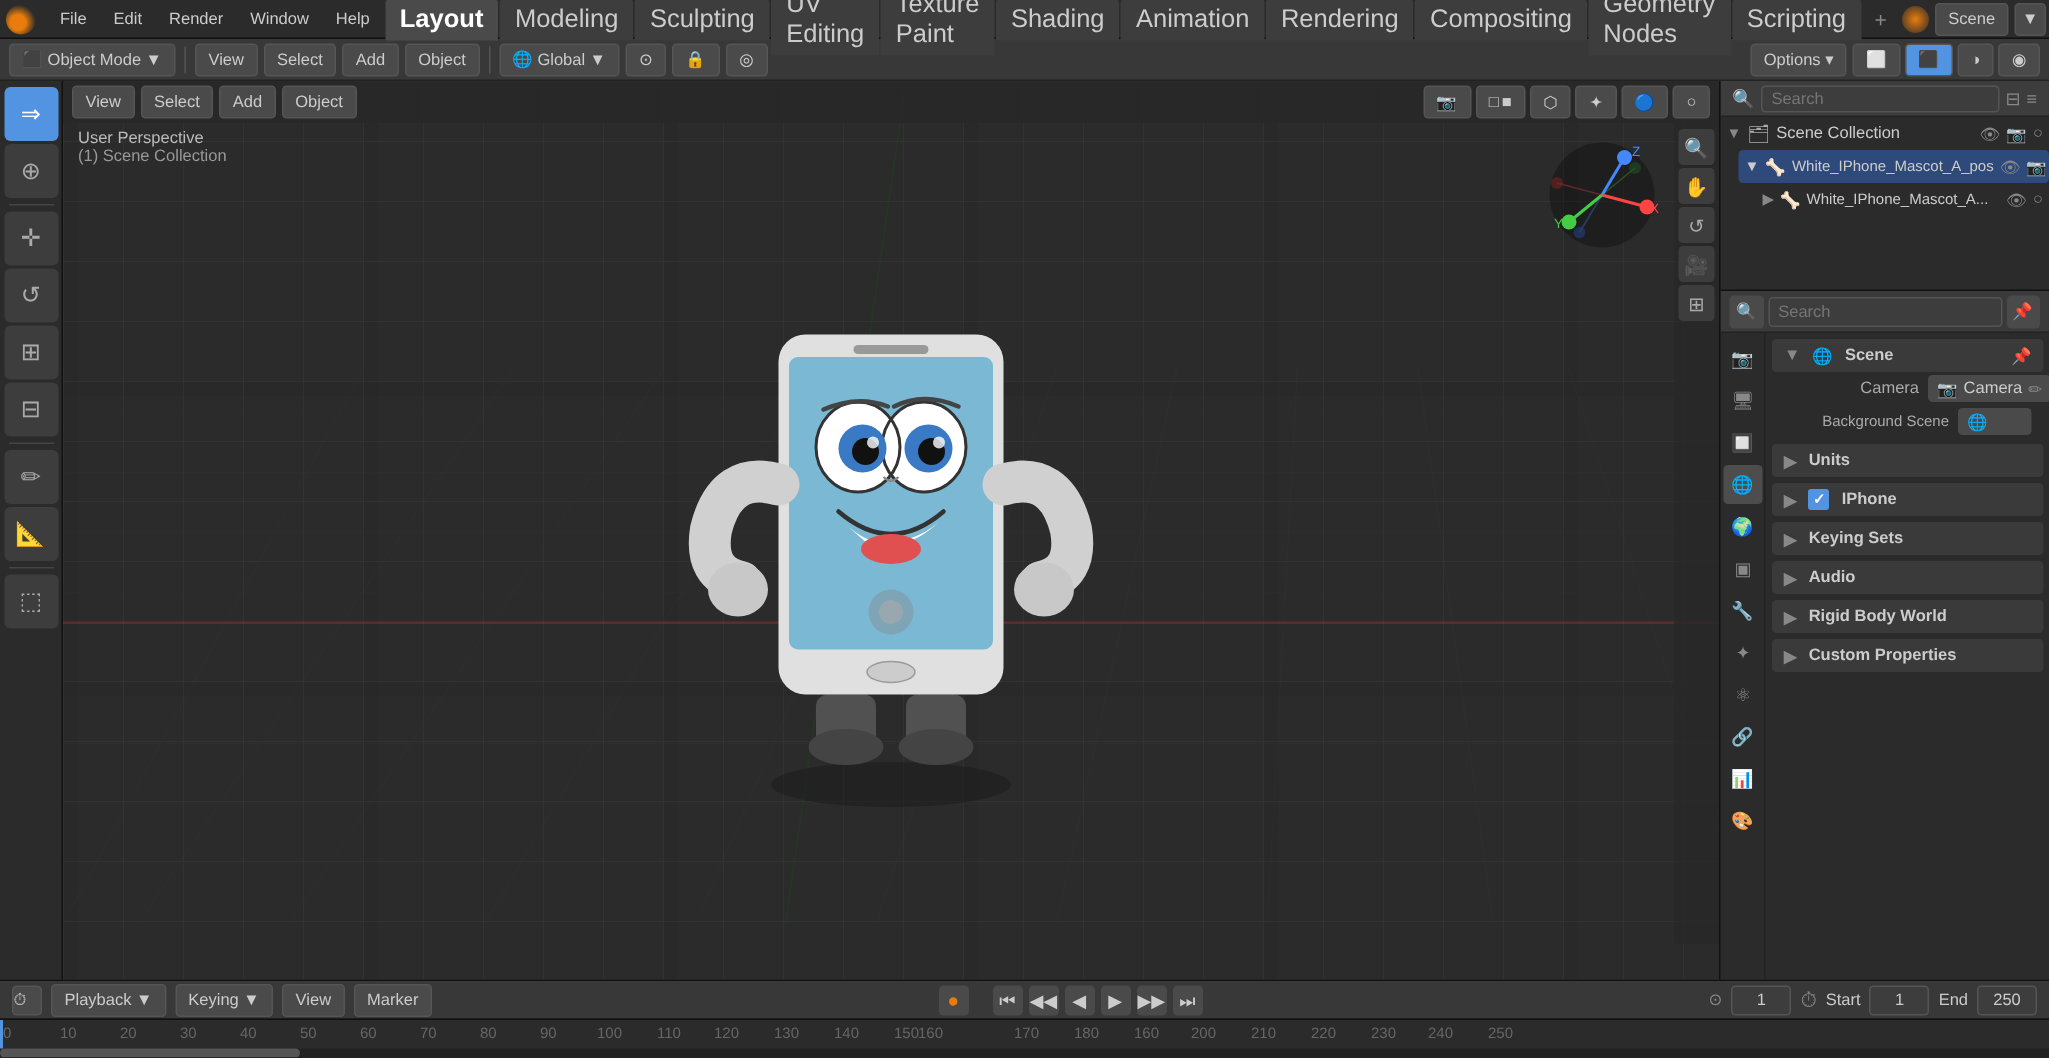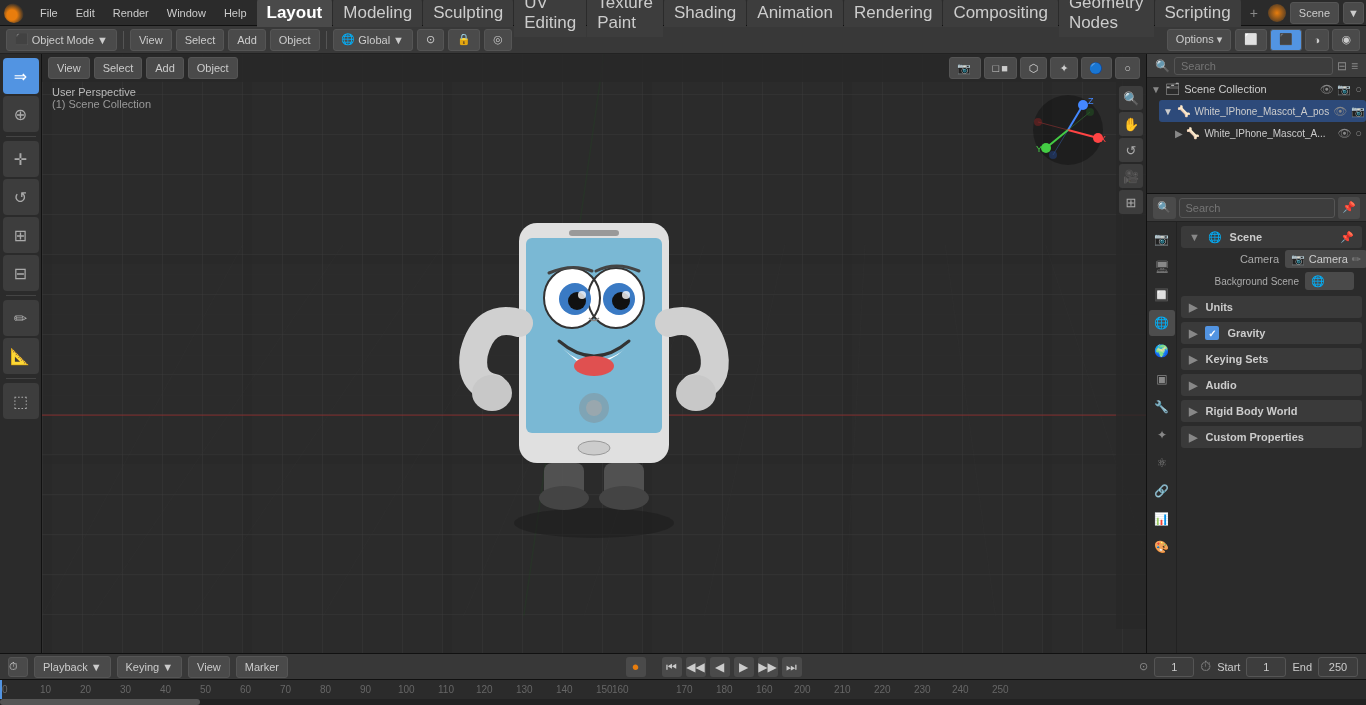--- a/index.html
+++ b/index.html
@@ -787,21 +787,21 @@
             <div class="props-section-header">
               <span class="arrow">▶</span>
               <span>Units</span>
             </div>
           </div>
 
           <div class="props-section">
             <div class="props-section-header">
               <span class="arrow">▶</span>
               <div class="cb">✓</div>
-              <span style="margin-left:4px;">Gravity</span>
+              <span style="margin-left:4px;">IPhone</span>
             </div>
           </div>
 
           <div class="props-section">
             <div class="props-section-header">
               <span class="arrow">▶</span>
               <span>Keying Sets</span>
             </div>
           </div>
 

